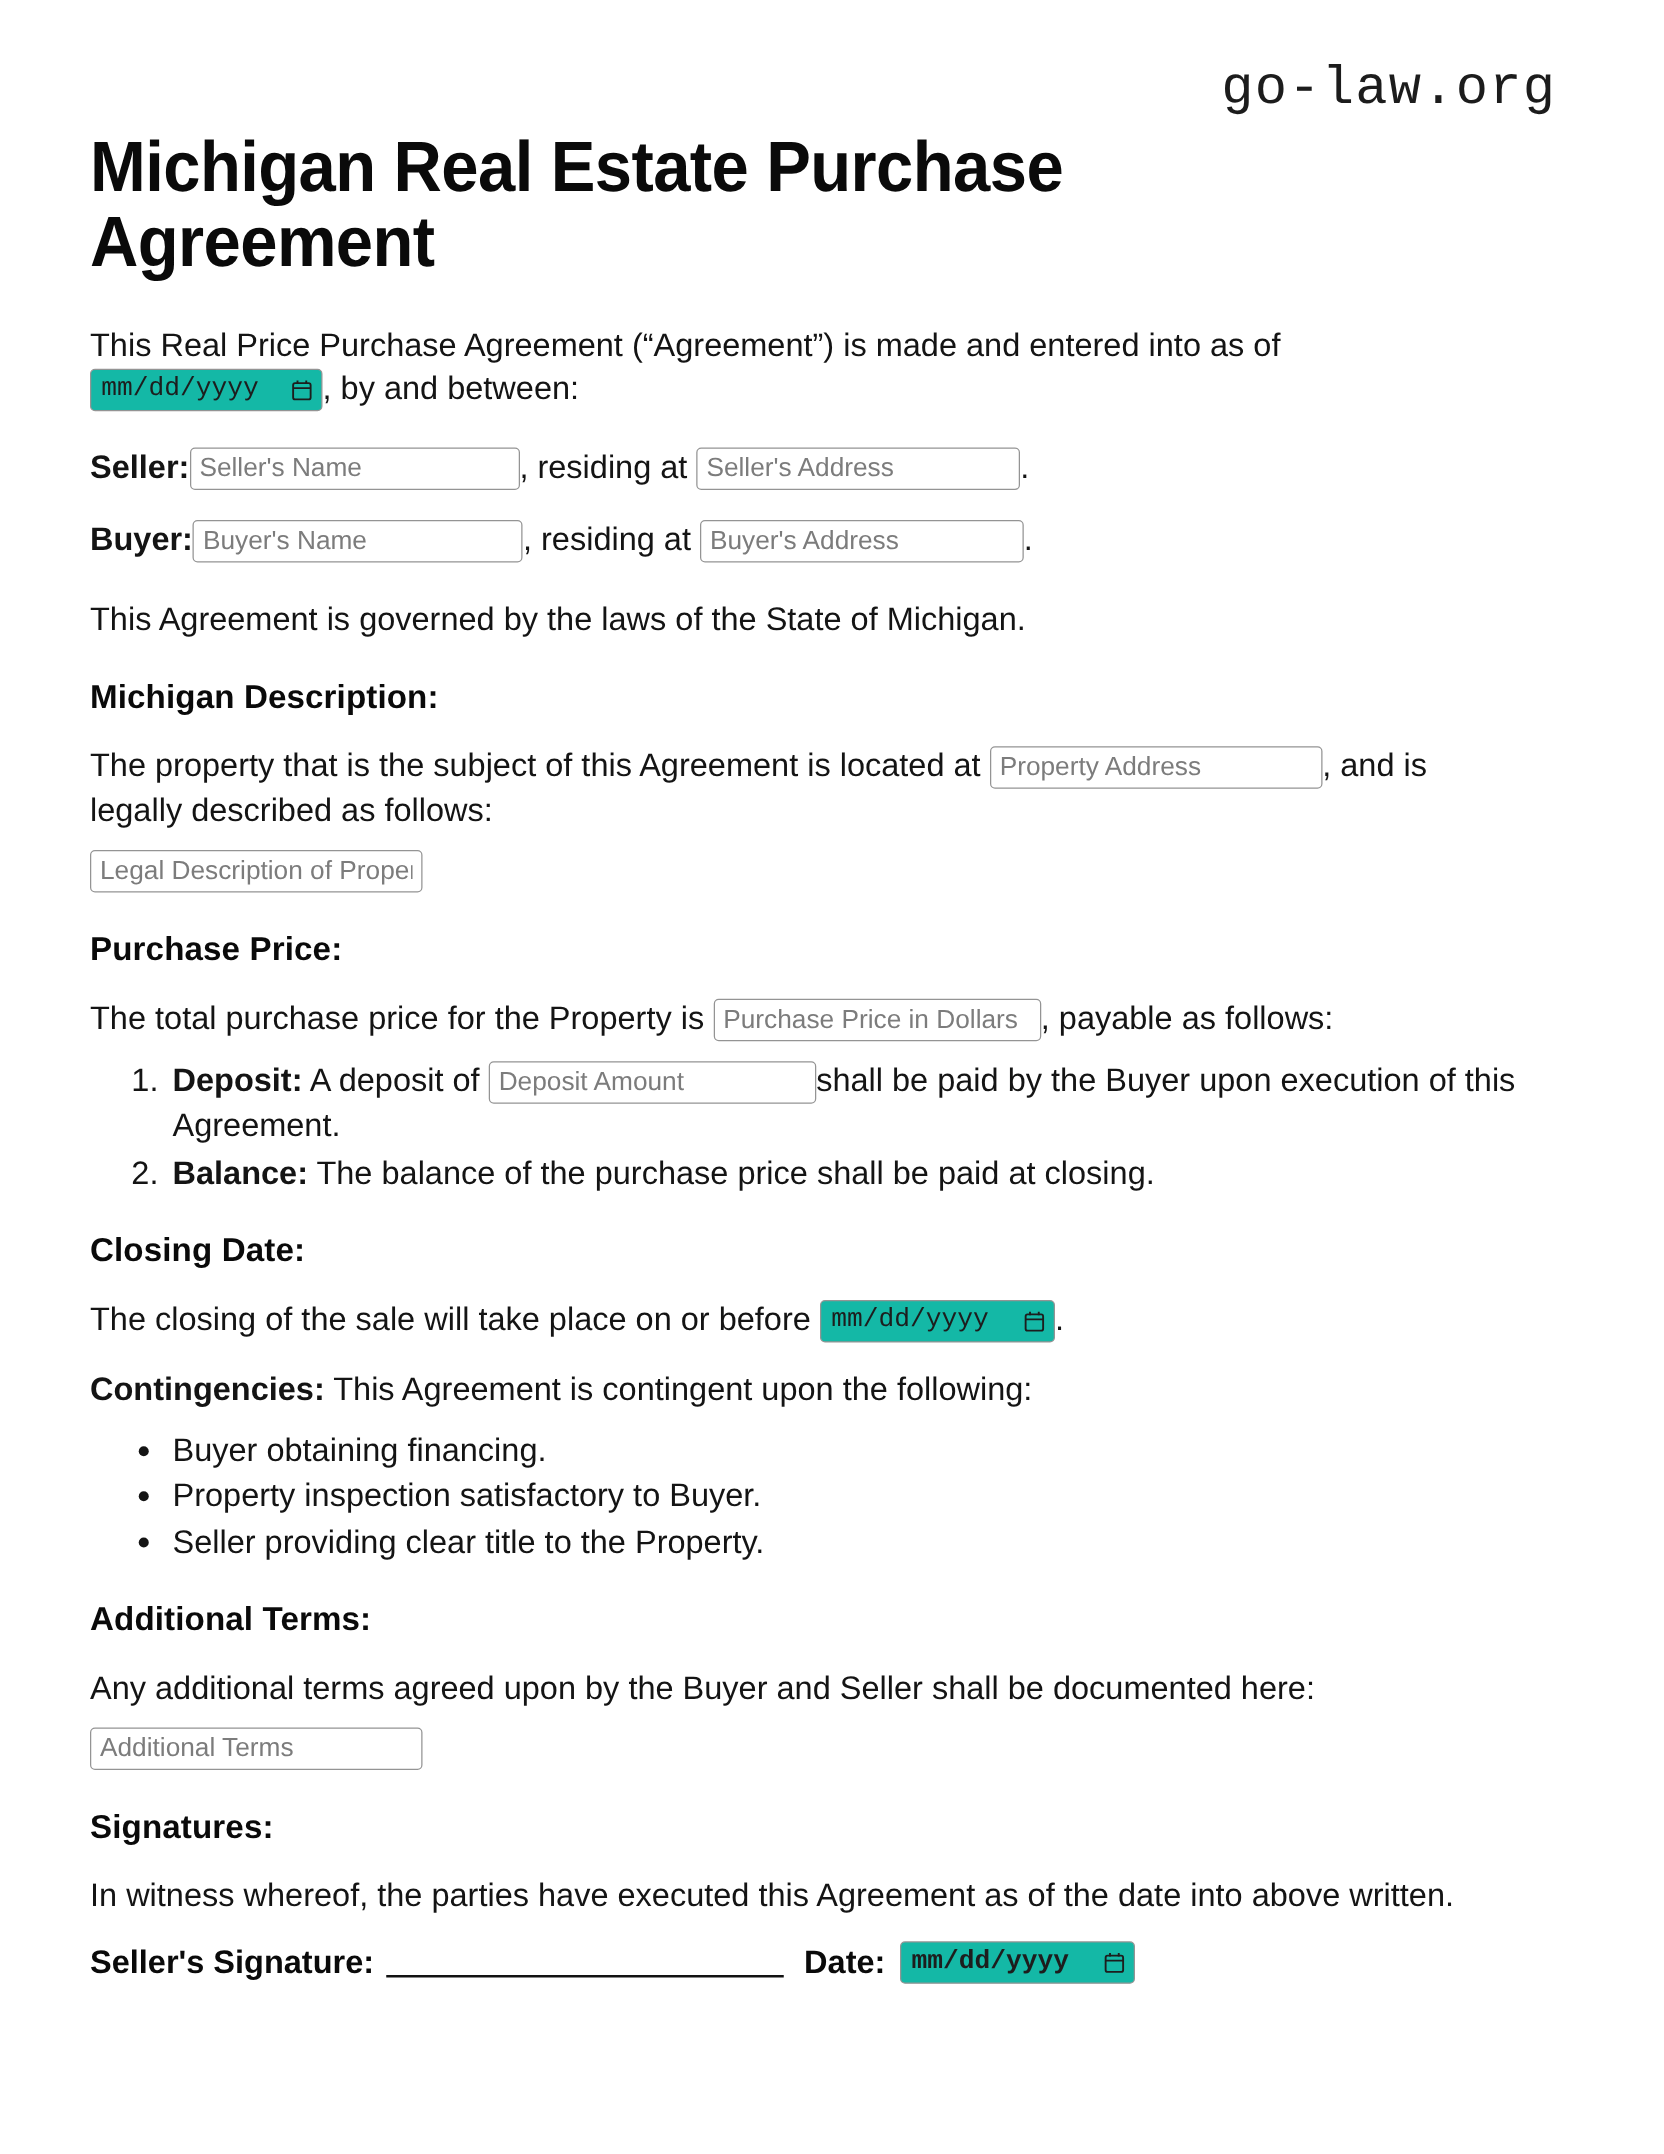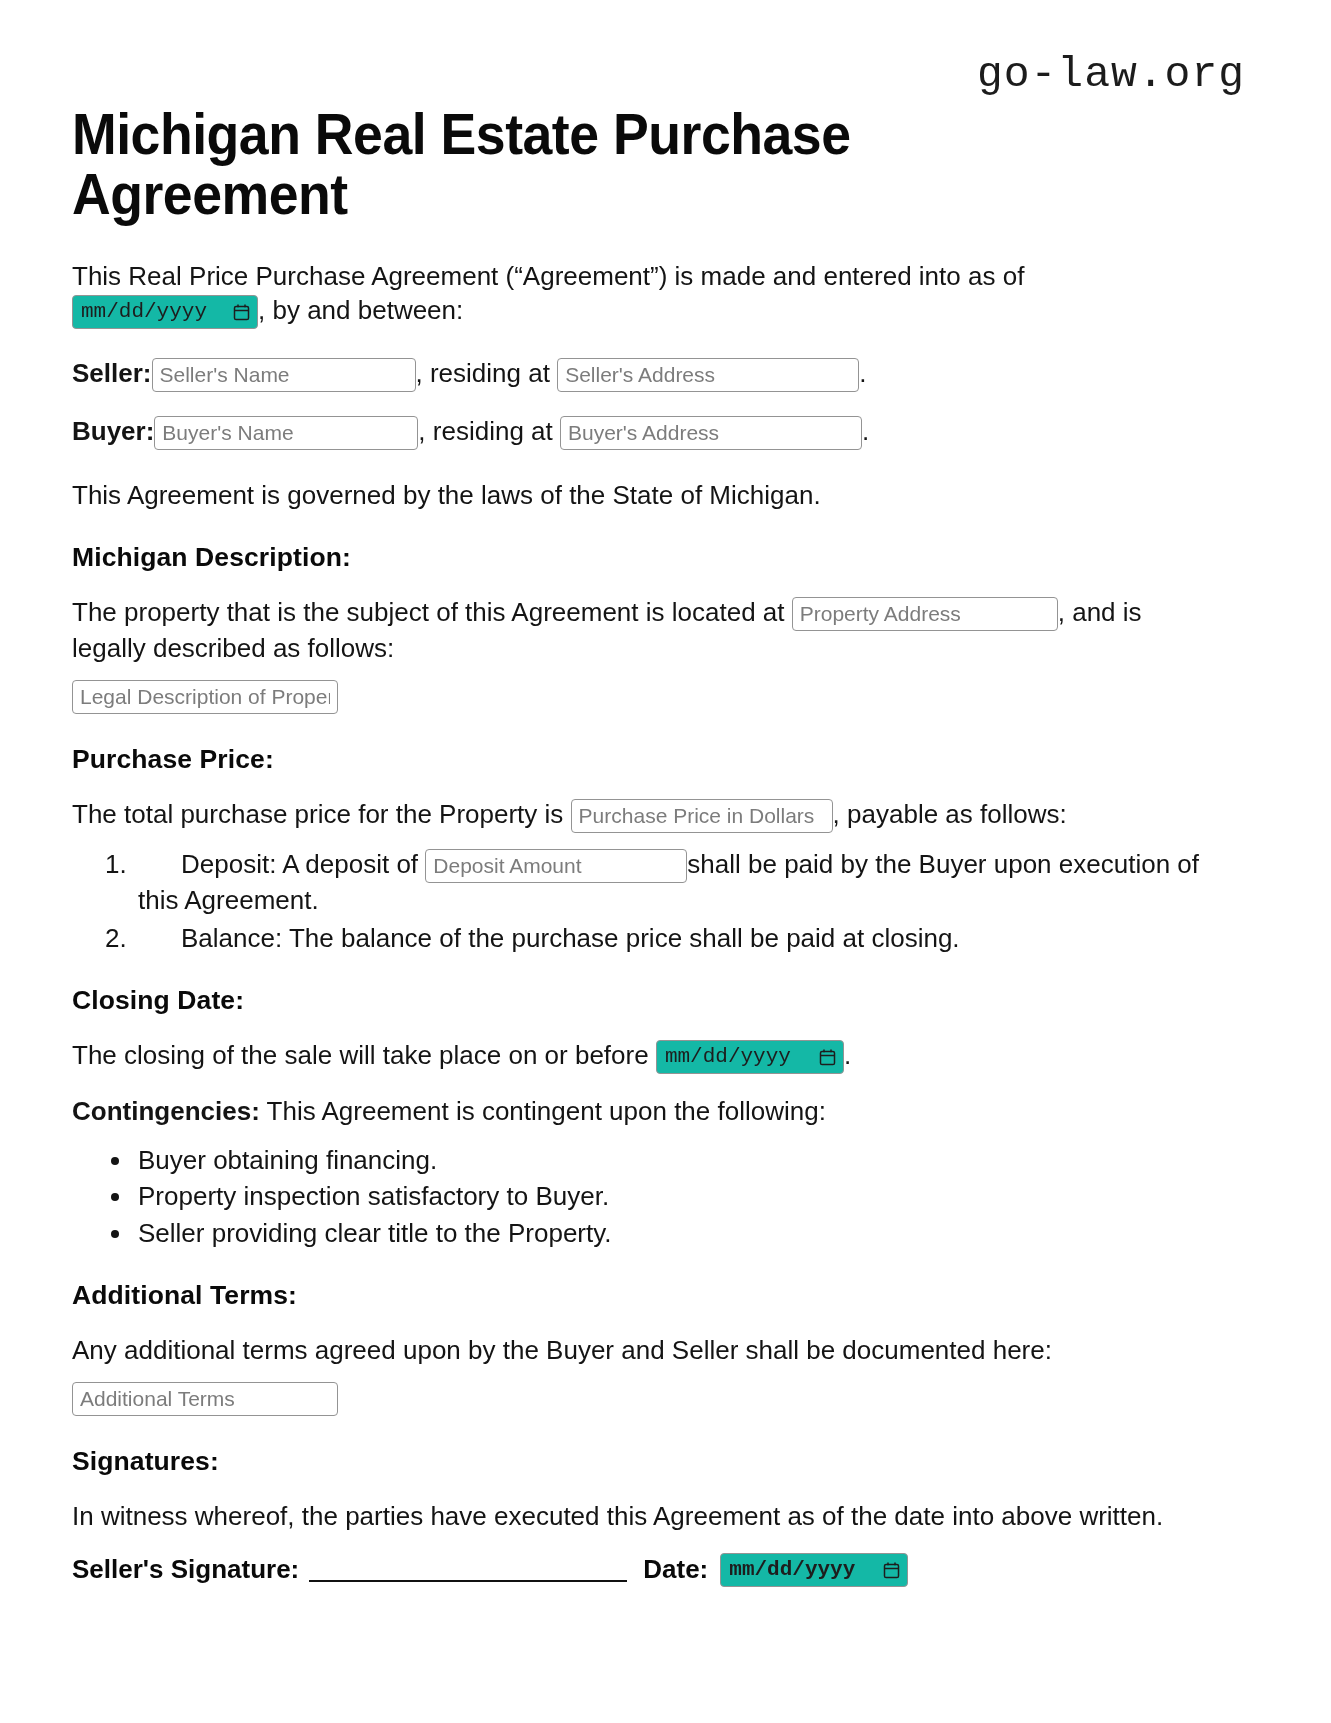--- a/index.html
+++ b/index.html
@@ -20,21 +20,21 @@
     min-height: 1723px;
     box-sizing: border-box;
     padding: 44px 80px 40px 72px;
     background: #fff;
   }
   
   .brand-bar {
     height: 52px;
     display: flex;
     justify-content: flex-end;
-    align-items: flex-end;
+    align-items: center;
   }
   .brand {
     font-family: "Liberation Mono", "DejaVu Sans Mono", monospace;
     font-size: 43px;
     letter-spacing: 1px;
     color: #1c1c1c;
     line-height: 1;
     padding-right: 6px;
   }
   
@@ -81,21 +81,21 @@
     border: 1px solid #949494;
     border-radius: 4px;
     background: #fff;
     padding: 4px 7px;
     box-sizing: border-box;
     vertical-align: middle;
     outline: none;
   }
   input.field::placeholder { color: #7c7c7c; opacity: 1; }
   .w-name     { width: 264px; }
-  .w-address  { width: 302px; }
+  .w-address  { width: 259px; }
   .w-propaddr { width: 266px; }
   .w-legal    { width: 266px; }
   .w-price    { width: 262px; }
   .w-deposit  { width: 262px; }
   .w-terms    { width: 266px; }
 
   
   .date-input {
     display: inline-flex;
     align-items: center;
@@ -129,21 +129,21 @@
   ol.num-list, ul.bullet-list {
     font-size: 26px;
     line-height: 1.33;
     margin: 6px 0 22px 0;
     padding-left: 62px;
     color: #141414;
     max-width: 1090px;
   }
   ol.num-list li { margin-bottom: 3px; padding-left: 4px; }
   ul.bullet-list li { margin-bottom: 2px; padding-left: 4px; }
-  ol.num-list li b, ul.bullet-list li b { font-weight: 400; margin-left: 43px; }
+  ol.num-list li b, ul.bullet-list li b { font-weight: 700; }
 
   
   .sig-row {
     display: flex;
     align-items: center;
     font-size: 26px;
     font-weight: 700;
     margin-top: 8px;
     color: #0a0a0a;
     flex-wrap: nowrap;

